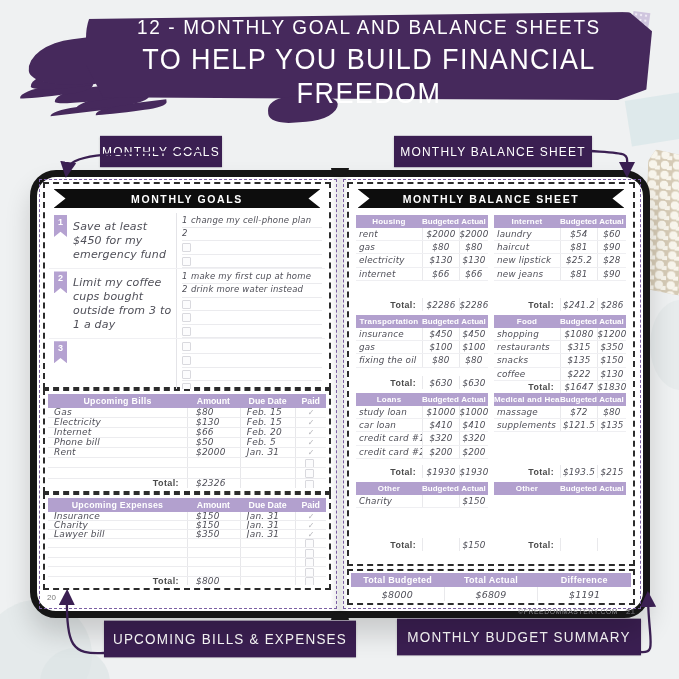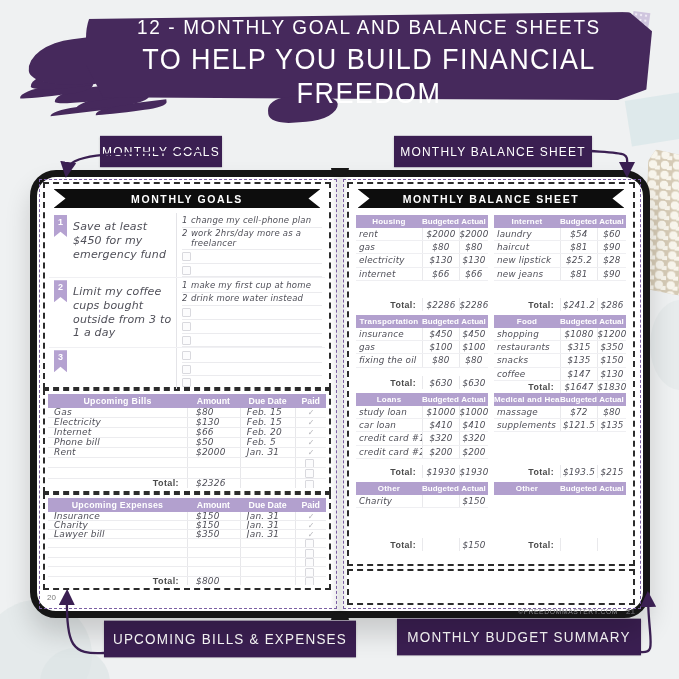--- a/index.html
+++ b/index.html
@@ -184,21 +184,20 @@
             <div class="goal-ribbon">1</div>
             <div class="goal-text hand">Save at least $450 for my emergency fund</div>
           </div>
           <div class="goal-right">
             <div class="action-line">
               <span class="action-num hand">1</span>
               <span class="action-text hand">change my cell-phone plan</span>
             </div>
             <div class="action-line">
               <span class="action-num hand">2</span>
-              <span class="action-text hand">work 2hrs/day more as a freelancer</span>
             </div>
             <div class="action-line">
               <span class="cbox"></span>
             </div>
             <div class="action-line">
               <span class="cbox"></span>
             </div>
           </div>
         </div>
         <div class="goal-row">
@@ -518,21 +517,21 @@
             <span class="sc sc-bud hand">$315</span>
             <span class="sc sc-act hand">$350</span>
           </div>
           <div class="sec-row">
             <span class="sc sc-name hand">snacks</span>
             <span class="sc sc-bud hand">$135</span>
             <span class="sc sc-act hand">$150</span>
           </div>
           <div class="sec-row">
             <span class="sc sc-name hand">coffee</span>
-            <span class="sc sc-bud hand">$147</span>
+            <span class="sc sc-bud hand">$222</span>
             <span class="sc sc-act hand">$130</span>
           </div>
           <div class="sec-total">
             <span class="sc total-label">Total:</span>
             <span class="sc sc-bud hand">$1647</span>
             <span class="sc sc-act hand">$1830</span>
           </div>
         </div>
         <div class="section sec-r2">
           <div class="sec-head">
@@ -615,20 +614,30 @@
             <span class="sc total-label">Total:</span>
             <span class="sc sc-bud hand"></span>
             <span class="sc sc-act hand"></span>
           </div>
         </div>
       </div>
   </div>
 
   <div class="dash-box summary-box">
     <div class="summary" id="summary">
+        <div class="sum-head">
+          <span>Total Budgeted</span>
+          <span>Total Actual</span>
+          <span>Difference</span>
+        </div>
+        <div class="sum-vals">
+          <span class="hand">$8000</span>
+          <span class="hand">$6809</span>
+          <span class="hand">$1191</span>
+        </div>
       </div>
   </div>
 
   <div class="copyright">
     <span>©FREEDOMMASTERY.COM</span><b>21</b>
   </div>
 </div>
 
 <svg class="arrows" viewBox="0 0 679 679">
   <defs>

